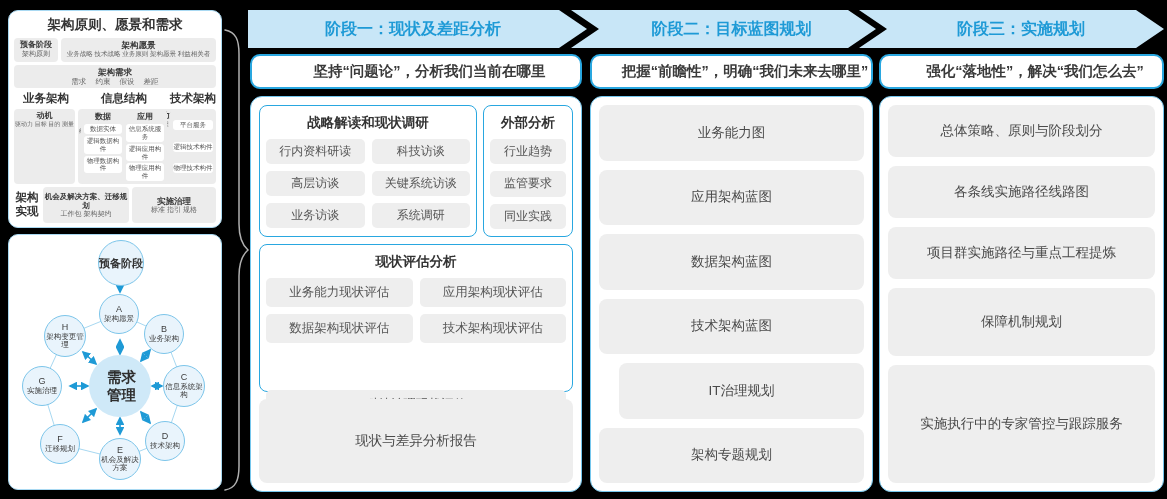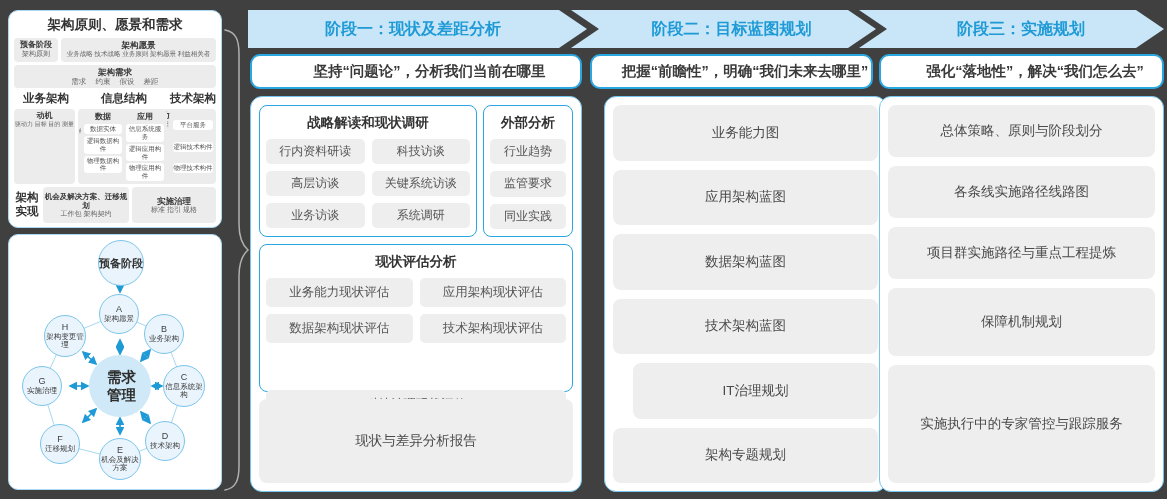--- a/index.html
+++ b/index.html
@@ -1,16 +1,16 @@
 <!DOCTYPE html>
 <html><head>
 <meta charset="utf-8">
 <style>
   html,body{margin:0;padding:0;background:#fff;}
-  .stage{position:relative;width:1167px;height:499px;background:#404040;
+  .stage{position:relative;width:1167px;height:499px;background:#000000;
          font-family:"Liberation Sans","DejaVu Sans",sans-serif;overflow:hidden;}
   .abs{position:absolute;}
 
   
   .lpanel{border:1px solid #a9d9f2;border-radius:10px;background:#fff;box-sizing:border-box;}
   .lt-inner{padding:4px 5px;display:flex;flex-direction:column;gap:3px;height:100%;box-sizing:border-box;}
   .lt-title{font-size:13.5px;font-weight:bold;color:#333;text-align:center;margin:1px 0 1px;}
   .gbox{background:#ececec;border-radius:4px;text-align:center;padding:2px 1px;box-sizing:border-box;}
   .gt{font-size:8.5px;font-weight:bold;color:#3a3a3a;line-height:1.2;}
   .gs{font-size:6.5px;color:#666;line-height:1.25;}
@@ -226,21 +226,21 @@
         <div class="pill" style="height:29px;font-size:12.5px;">业务能力现状评估</div>
         <div class="pill" style="height:29px;font-size:12.5px;">应用架构现状评估</div>
         <div class="pill" style="height:29px;font-size:12.5px;">数据架构现状评估</div>
         <div class="pill" style="height:29px;font-size:12.5px;">技术架构现状评估</div>
         <div class="pill" style="height:29px;font-size:12.5px;grid-column:1 / span 2;margin-top:40px;">科技治理现状评估</div>
       </div>
     </div>
     <div class="bigbox" style="flex:1;">现状与差异分析报告</div>
   </div>
 
-  <div class="abs cpanel" style="left:604px;top:96px;width:283px;height:396px;gap:9px;">
+  <div class="abs cpanel" style="left:590px;top:96px;width:283px;height:396px;gap:9px;">
     <div class="bigbox" style="flex:1;">业务能力图</div>
     <div class="bigbox" style="flex:1;">应用架构蓝图</div>
     <div class="bigbox" style="flex:1;">数据架构蓝图</div>
     <div class="bigbox" style="flex:1;">技术架构蓝图</div>
     <div class="bigbox" style="flex:1;margin-left:20px;">IT治理规划</div>
     <div class="bigbox" style="flex:1;">架构专题规划</div>
   </div>
 
   <div class="abs cpanel" style="left:879px;top:96px;width:285px;height:396px;gap:9px;">
     <div class="bigbox" style="height:52px;">总体策略、原则与阶段划分</div>

